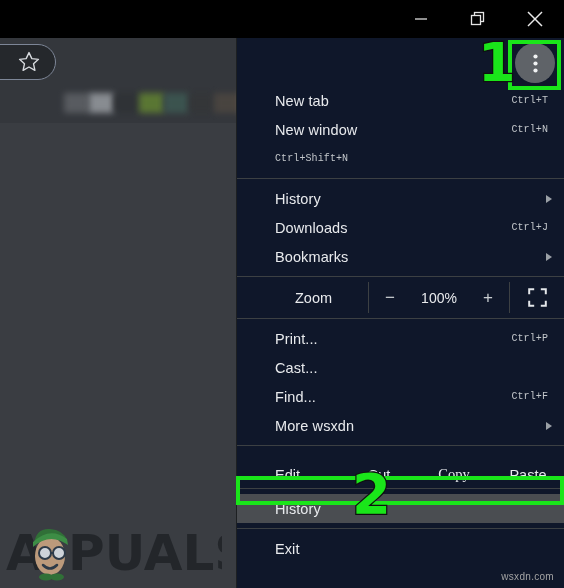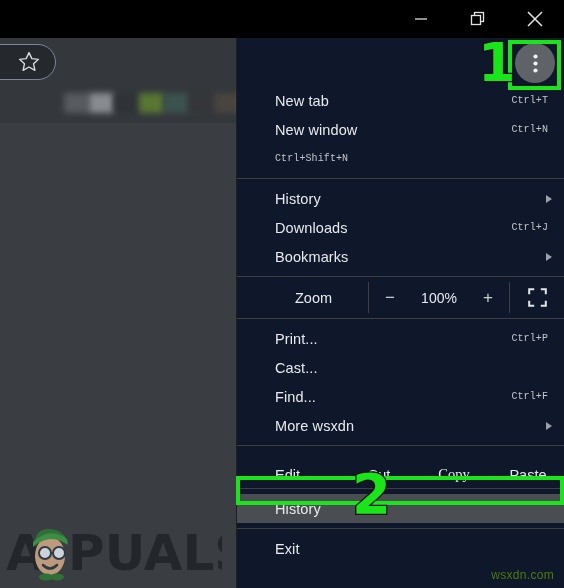--- a/index.html
+++ b/index.html
@@ -192,22 +192,22 @@
   #appuals {
     position: absolute;
     left: 6px; bottom: 6px;
     width: 216px; height: 62px;
     z-index: 20;
     opacity: .85;
   }
   #wsxdn {
     position: absolute;
     right: 10px; bottom: 6px;
-    color: #4d7c0f;
-    font-size: 12px;
+    color: #a3a3a3;
+    font-size: 10px;
     letter-spacing: .3px;
     z-index: 20;
     font-family: "Liberation Sans", sans-serif;
   }
 </style>
 </head>
 <body>
 
 <div id="titlebar">
   <div class="wbtn" id="btn-min">

